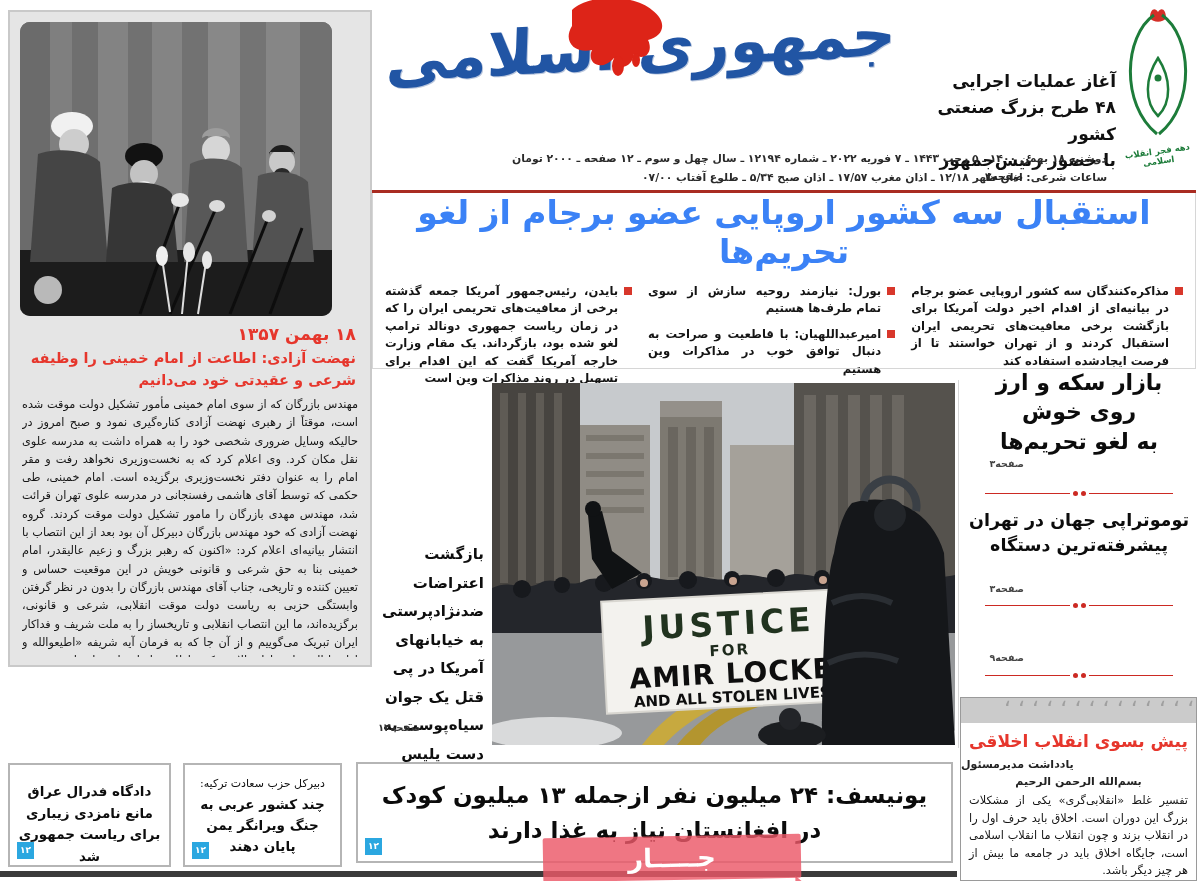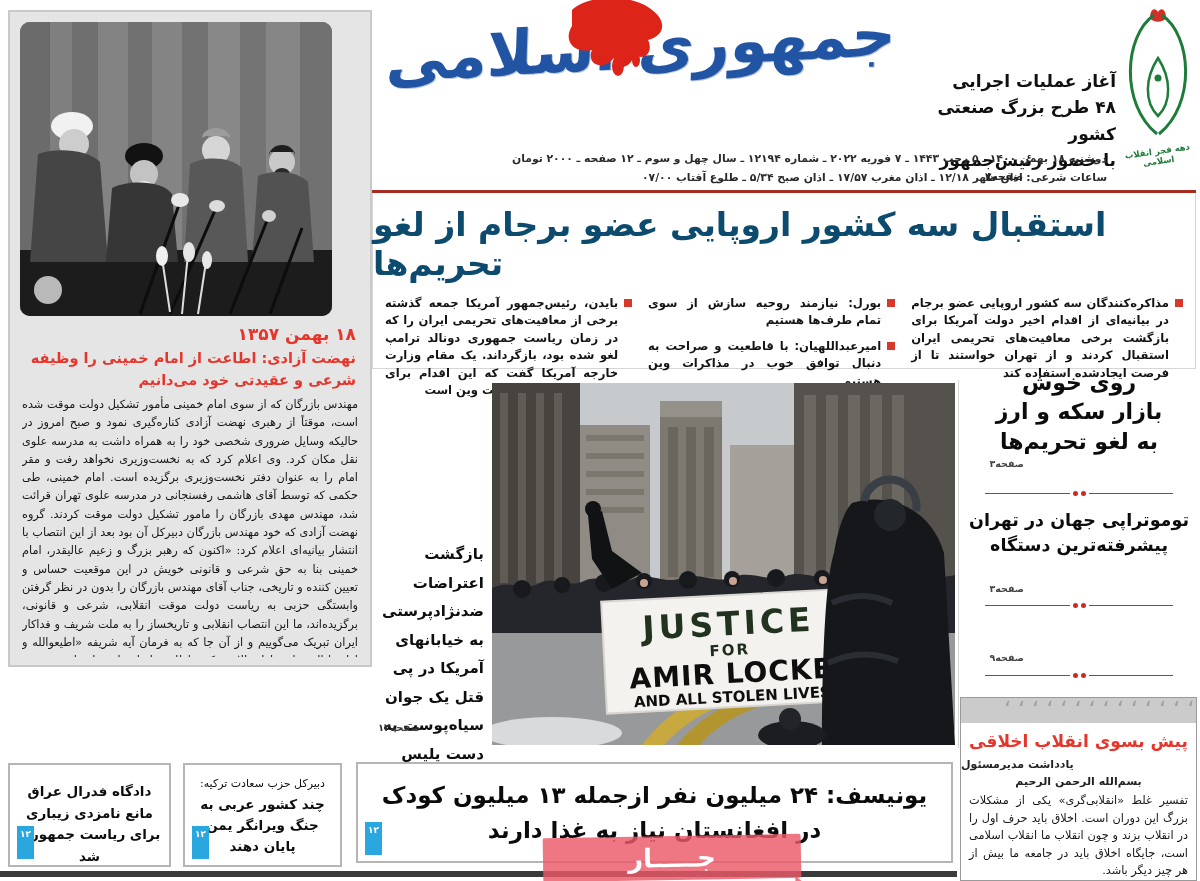--- a/index.html
+++ b/index.html
@@ -37,22 +37,22 @@
   .lead-brief { left:896px; top:68px; width:220px; text-align:right;
     font-size:17px; font-weight:bold; color:#101010; line-height:1.55; }
   .pref-2 { left:985px; top:170px; font-size:10.5px; font-weight:bold; color:#222; }
   .datelines { left:383px; top:150px; width:724px; text-align:right;
     font-size:10.8px; font-weight:bold; color:#2a2a2a; line-height:1.75; }
 
   
   .red-rule { left:372px; top:190px; width:824px; height:3px; background:#a92c22; }
   .lead-block { left:372px; top:193px; width:824px; height:176px;
     border:1px solid #d6d6d6; border-top:none; background:#fff; }
-  .lead-headline { margin-top:12px; text-align:left; font-size:33px; font-weight:900;
-    color:#0c4a6e; letter-spacing:-0.5px; }
+  .lead-headline { margin-top:0; text-align:center; font-size:33px; font-weight:900;
+    color:#3b82f6; letter-spacing:-0.5px; }
   .sum-row { display:flex; flex-direction:row; gap:16px; padding:12px 12px 0 12px; }
   .sum-col { flex:1; }
   .sum-col.c1 { flex:1.1; }
   .bullet { display:flex; gap:6px; margin-bottom:8px; }
   .sq { flex:0 0 8px; width:8px; height:8px; margin-top:4px; background:#d8372b; }
   .btxt { font-size:11.6px; font-weight:bold; line-height:1.5; color:#141414; text-align:justify; }
 
   
   .cap-col { left:378px; top:540px; width:106px; text-align:right;
     font-size:15px; font-weight:bold; color:#0e0e0e; line-height:1.9; }
@@ -87,21 +87,21 @@
 
   
   .bbox { border:2px solid #b5b5b5; background:#fff; }
   .box-iraq { left:8px; top:763px; width:163px; height:104px; }
   .box-turkey { left:183px; top:763px; width:159px; height:104px; }
   .box-uni { left:356px; top:762px; width:597px; height:101px; }
   .box-iraq .t { margin:16px 8px 0 8px; text-align:center; font-size:13.5px; font-weight:bold; line-height:1.6; color:#0d0d0d;}
   .box-turkey .k { margin:12px 10px 0 10px; text-align:center; font-size:11px; font-weight:normal; color:#0d0d0d;}
   .box-turkey .t { margin:4px 8px 0 8px; text-align:center; font-size:13.5px; font-weight:bold; line-height:1.55; color:#0d0d0d;}
   .box-uni .t { margin-top:14px; text-align:center; font-size:23px; font-weight:900; line-height:1.5; color:#0b0b0b;}
-  .badge { position:absolute; left:7px; bottom:6px; width:17px; height:33px; background:#2ba7e0;
+  .badge { position:absolute; left:7px; bottom:6px; width:17px; height:17px; background:#2ba7e0;
     color:#fff; font-size:9px; font-weight:bold; text-align:center; line-height:17px; }
 
   .bottom-bar { left:0; top:871px; width:957px; height:6px; background:#3b3b3b; z-index:20; }
   .stamp { left:543px; top:836px; width:258px; height:44px; background:rgba(235,88,104,0.82);
     z-index:30; display:flex; align-items:center; justify-content:center;
     transform:rotate(-1deg); border-radius:2px; }
   .stamp span { color:#fff; font-size:26px; font-weight:900; letter-spacing:1px; }
   .stamp::after { content:""; position:absolute; right:-8px; bottom:-10px; border-style:solid;
     border-width:12px 0 0 14px; border-color:transparent transparent transparent rgba(235,88,104,0.82); }
 </style>
@@ -317,22 +317,22 @@
       <path d="M340,220 q30,-14 60,0" stroke="#2a2e33" stroke-width="6" fill="none"></path>
       <path d="M336,280 q34,-16 70,-2" stroke="#2a2e33" stroke-width="6" fill="none"></path>
 
       <ellipse cx="300" cy="352" rx="34" ry="14" fill="#1b1d20"></ellipse>
       <circle cx="298" cy="336" r="11" fill="#222428"></circle>
     </svg>
   </div>
   <div class="abs vline"></div>
 
   <div class="abs sb-h1">
+    <div>بازار سکه و ارز</div>
     <div>روی خوش</div>
-    <div>بازار سکه و ارز</div>
     <div>به لغو تحریم‌ها</div>
   </div>
   <div class="abs sb-pref p3a">صفحه۳</div>
   <div class="abs rdiv d1">
       <span class="ln"></span>
       <span class="dt"></span>
       <span class="dt"></span>
       <span class="ln"></span>
     </div>
 

